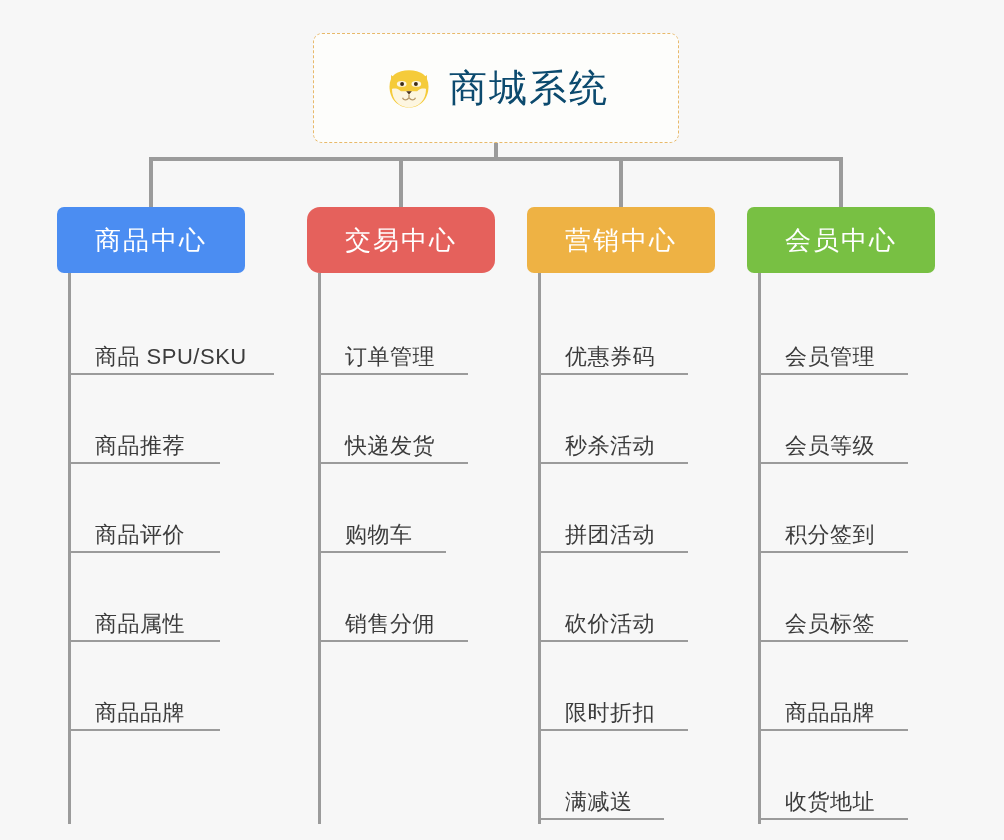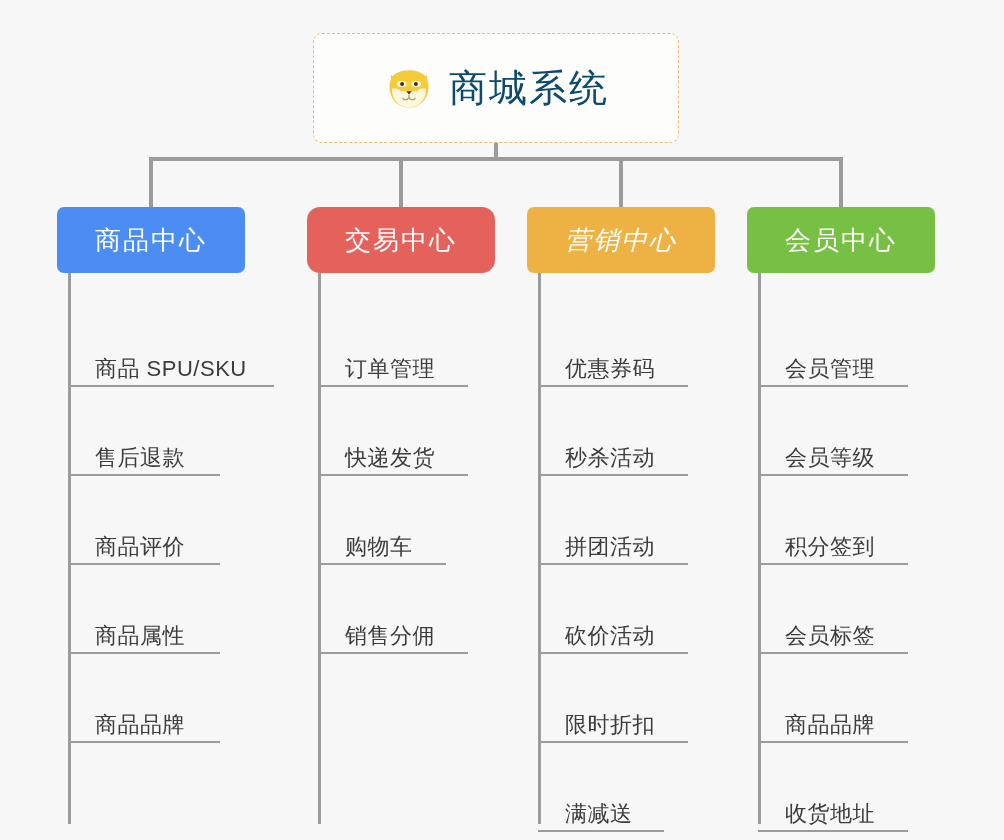--- a/index.html
+++ b/index.html
@@ -69,21 +69,21 @@
     color: #ffffff;
     font-size: 26px;
     letter-spacing: 2px;
     white-space: nowrap;
   }
 
   
   .leaves {
     position: relative;
     margin-top: 0;
-    padding-top: 25px;
+    padding-top: 13px;
   }
   .spine {
     position: absolute;
     left: 11px;
     top: 0;
     width: 3px;
     background: #9b9b9b;
   }
   .leaf {
     position: relative;
@@ -154,21 +154,21 @@
         <div class="cat-box" style="background: rgb(75, 141, 242); justify-content: center;">
           <span>商品中心</span>
         </div>
         <div class="leaves">
           <div class="spine" style="background: rgb(155, 155, 155); height: 551px;"></div>
           <div class="leaf">
             <span class="leaf-label">商品 SPU/SKU</span>
             <div class="leaf-rule" style="width: 206px; background: rgb(155, 155, 155);"></div>
           </div>
           <div class="leaf">
-            <span class="leaf-label">售后退款</span>
+            <span class="leaf-label">商品推荐</span>
             <div class="leaf-rule" style="width: 152px; background: rgb(155, 155, 155);"></div>
           </div>
           <div class="leaf">
             <span class="leaf-label">商品评价</span>
             <div class="leaf-rule" style="width: 152px; background: rgb(155, 155, 155);"></div>
           </div>
           <div class="leaf">
             <span class="leaf-label">商品属性</span>
             <div class="leaf-rule" style="width: 152px; background: rgb(155, 155, 155);"></div>
           </div>
@@ -196,21 +196,21 @@
             <span class="leaf-label">购物车</span>
             <div class="leaf-rule" style="width: 128px; background: rgb(155, 155, 155);"></div>
           </div>
           <div class="leaf">
             <span class="leaf-label">销售分佣</span>
             <div class="leaf-rule" style="width: 150px; background: rgb(155, 155, 155);"></div>
           </div>
         </div>
       </div>
       <div class="column" style="left: 527px; width: 188px;">
-        <div class="cat-box" style="background: rgb(238, 178, 68); font-style: italic;">
+        <div class="cat-box" style="background: rgb(238, 178, 68);">
           <span>营销中心</span>
         </div>
         <div class="leaves">
           <div class="spine" style="background: rgb(155, 155, 155); height: 551px;"></div>
           <div class="leaf">
             <span class="leaf-label">优惠券码</span>
             <div class="leaf-rule" style="width: 150px; background: rgb(155, 155, 155);"></div>
           </div>
           <div class="leaf">
             <span class="leaf-label">秒杀活动</span>

